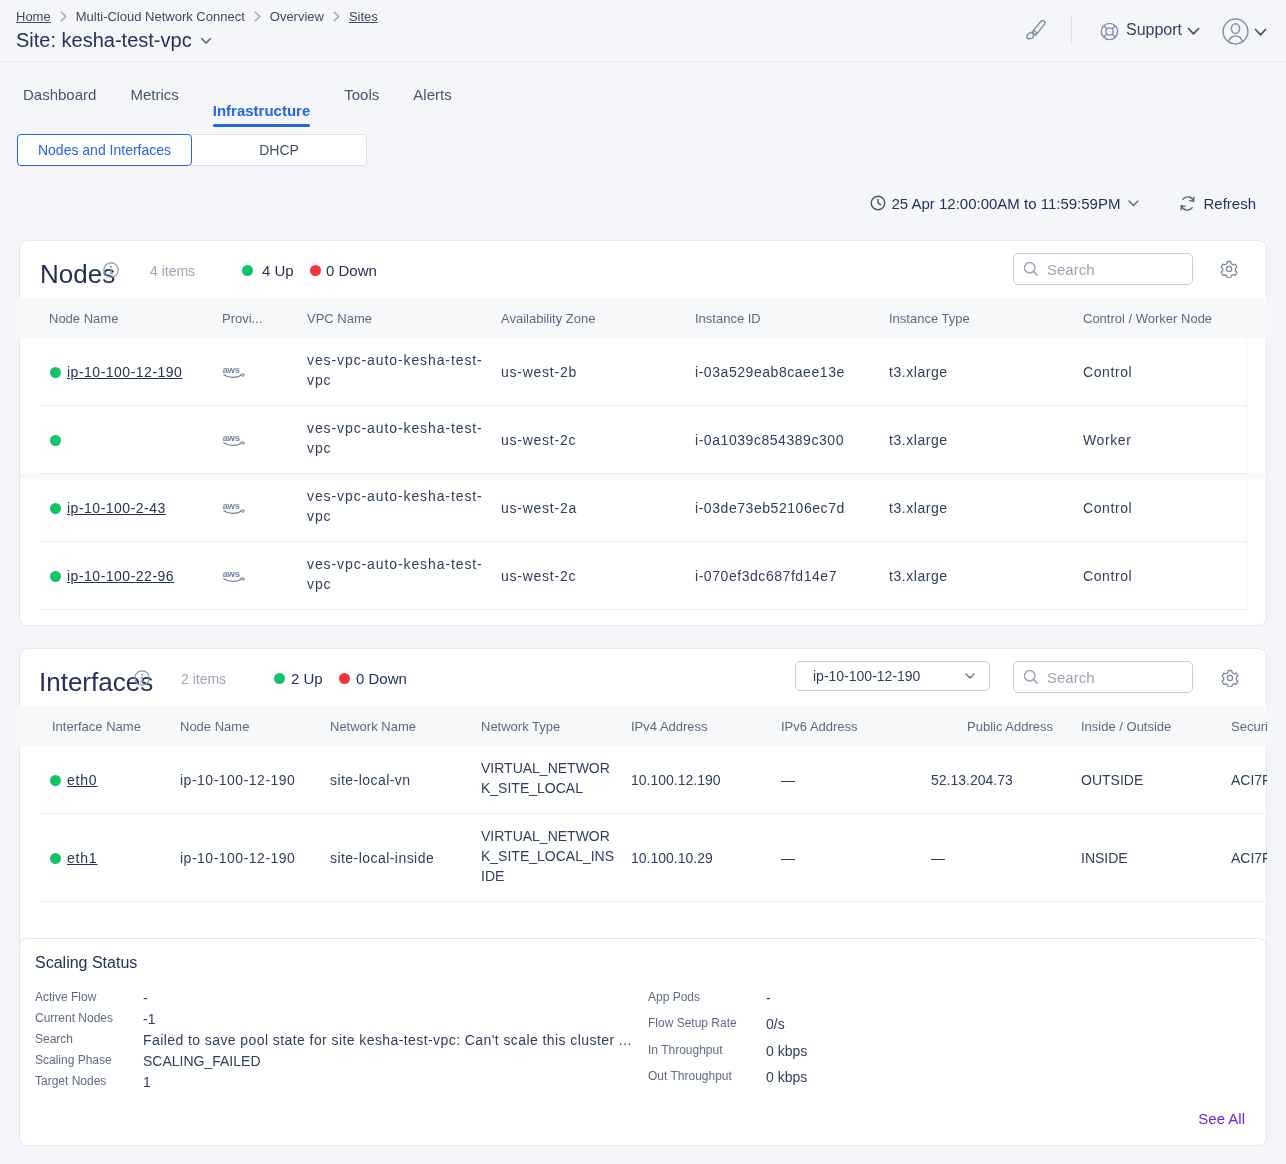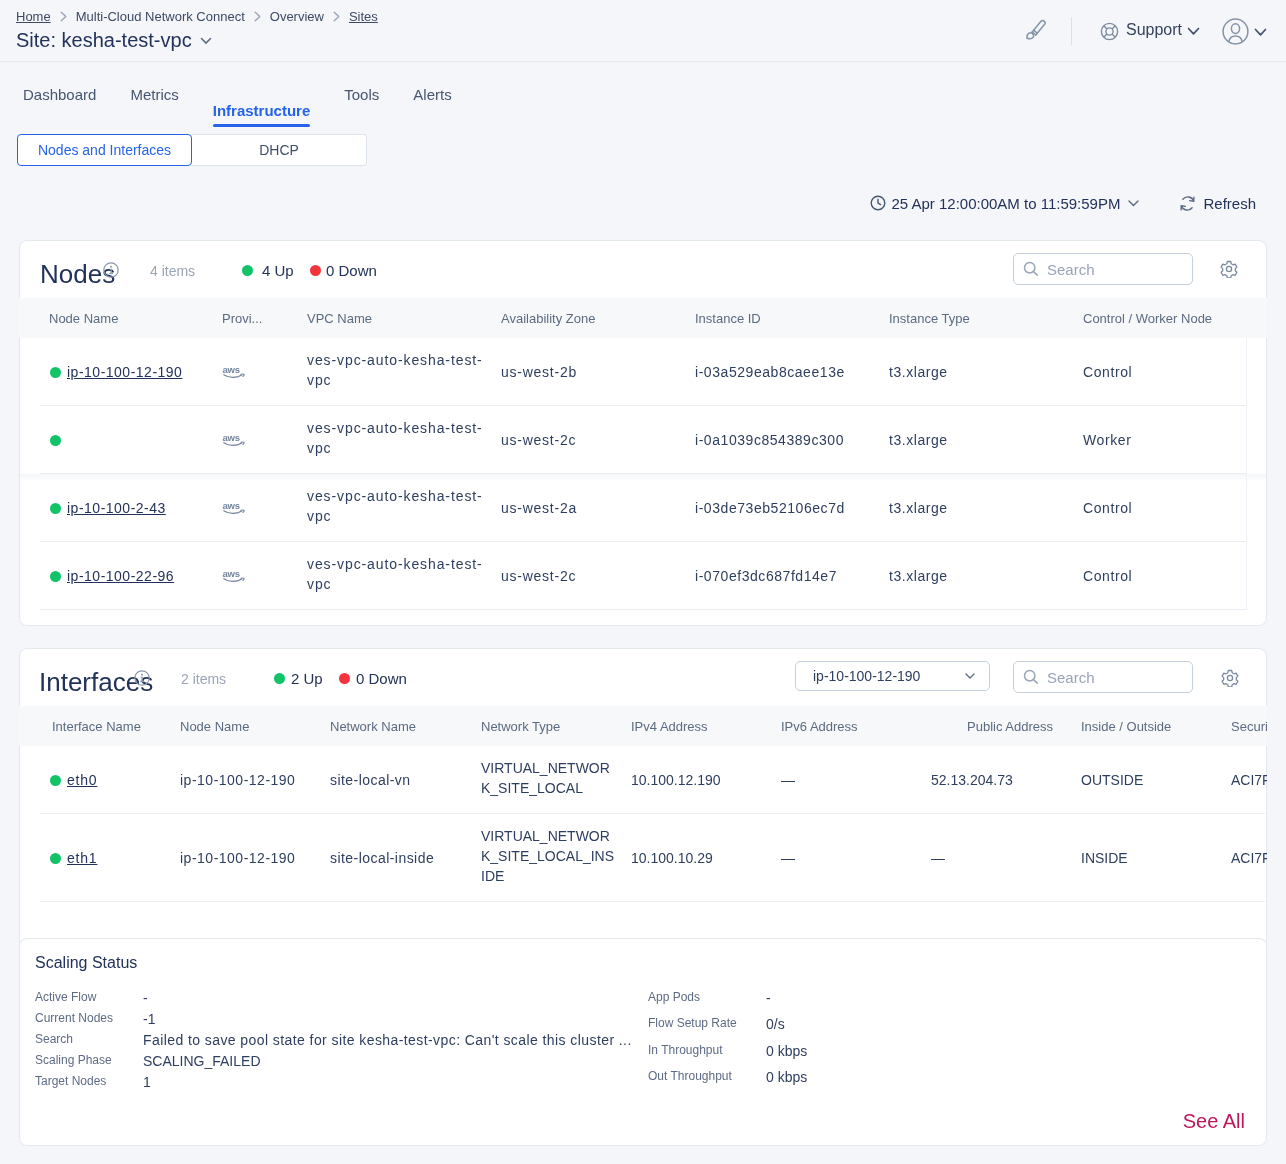--- a/index.html
+++ b/index.html
@@ -341,14 +341,14 @@
   <div class="sval" style="left:124px;top:136px;">1</div>
 
   <div class="slabel" style="left:629px;top:52px;">App Pods</div>
   <div class="sval" style="left:747px;top:52px;">-</div>
   <div class="slabel" style="left:629px;top:78px;">Flow Setup Rate</div>
   <div class="sval" style="left:747px;top:78px;">0/s</div>
   <div class="slabel" style="left:629px;top:105px;">In Throughput</div>
   <div class="sval" style="left:747px;top:105px;">0 kbps</div>
   <div class="slabel" style="left:629px;top:131px;">Out Throughput</div>
   <div class="sval" style="left:747px;top:131px;">0 kbps</div>
-  <div style="position:absolute;right:22px;top:172px;font-size:20px;color:#be185d;">See All</div>
+  <div style="position:absolute;right:22px;top:172px;font-size:15px;color:#6d28d9;">See All</div>
 </div>
 
 </body></html>

